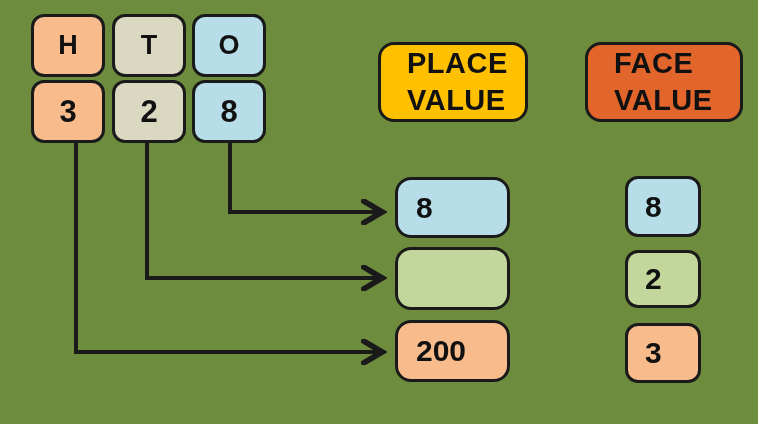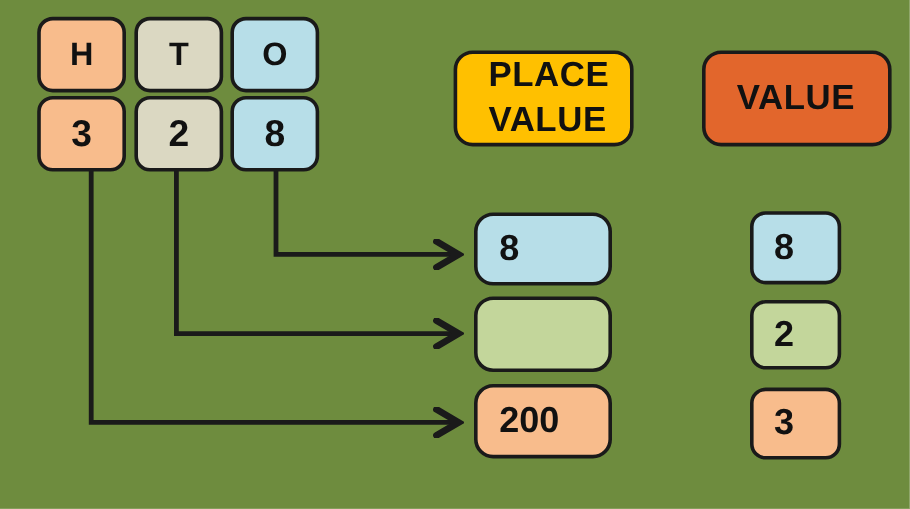--- a/index.html
+++ b/index.html
@@ -97,20 +97,21 @@
 
   <div class="box rounded-md cell digit row-2 col-h" style="background: rgb(248, 188, 140);">3</div>
   <div class="box rounded-md cell digit row-2 col-t" style="background: rgb(219, 216, 194);">2</div>
   <div class="box rounded-md cell digit row-2 col-o" style="background: rgb(183, 222, 232);">8</div>
 
   <div class="box rounded-lg header header-place" style="background: rgb(255, 192, 0);">
     <span>PLACE</span>
     <span>VALUE</span>
   </div>
   <div class="box rounded-lg header header-face" style="background: rgb(226, 102, 44);">
+    <span>FACE</span>
     <span>VALUE</span>
   </div>
 
   <div class="box rounded-lg pv pv-1" style="background: rgb(183, 222, 232);">8</div>
   <div class="box rounded-lg pv pv-2" style="background: rgb(195, 214, 155);"></div>
   <div class="box rounded-lg pv pv-3" style="background: rgb(248, 188, 140);">200</div>
 
   <div class="box rounded-md fv fv-1" style="background: rgb(183, 222, 232);">8</div>
   <div class="box rounded-md fv fv-2" style="background: rgb(195, 214, 155);">2</div>
   <div class="box rounded-md fv fv-3" style="background: rgb(248, 188, 140);">3</div>

